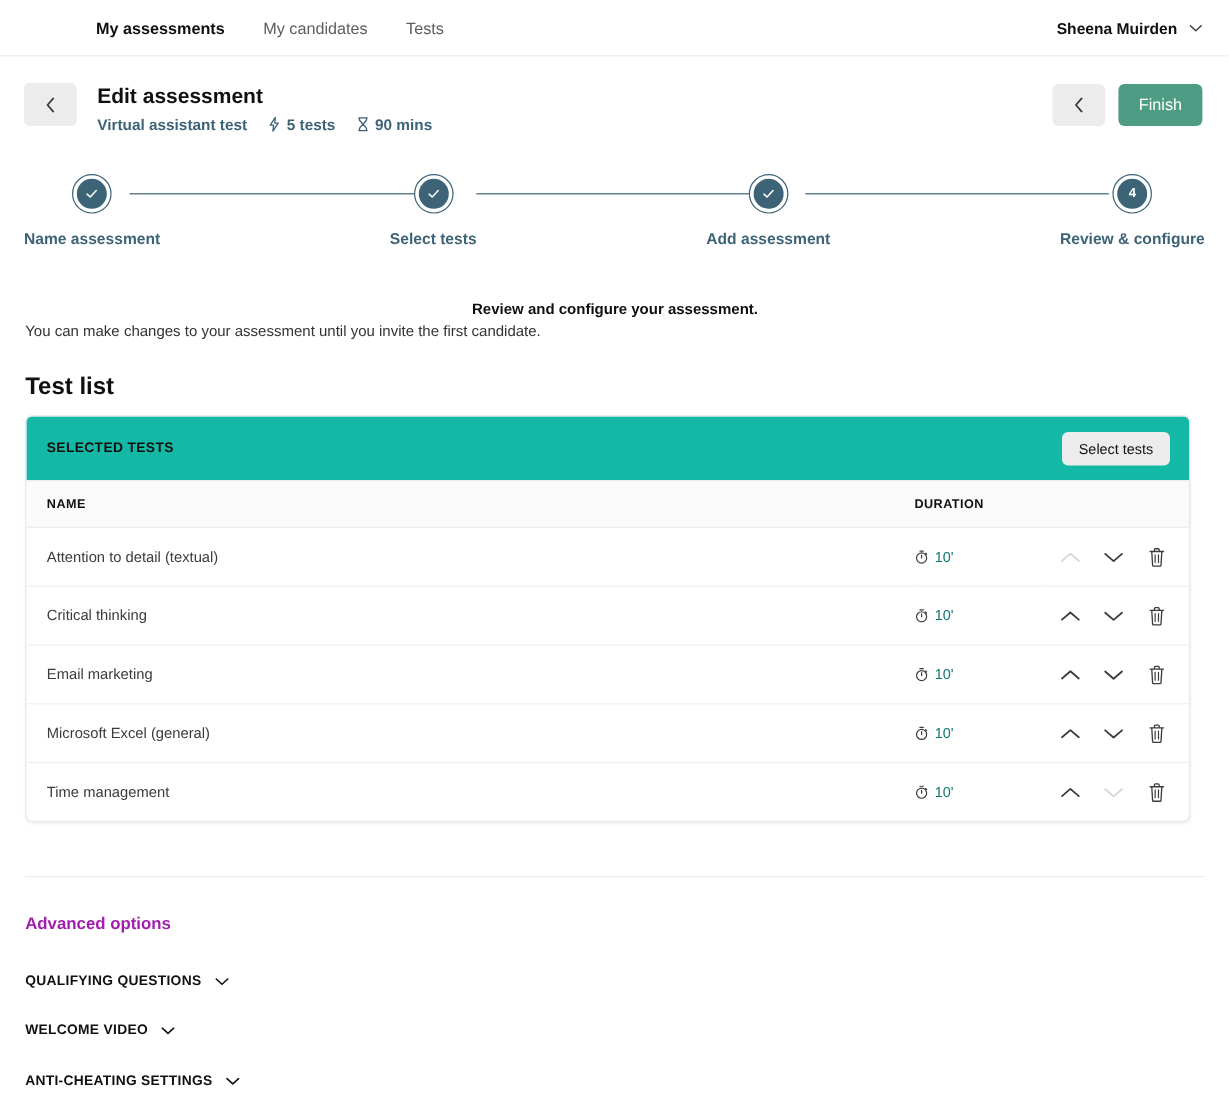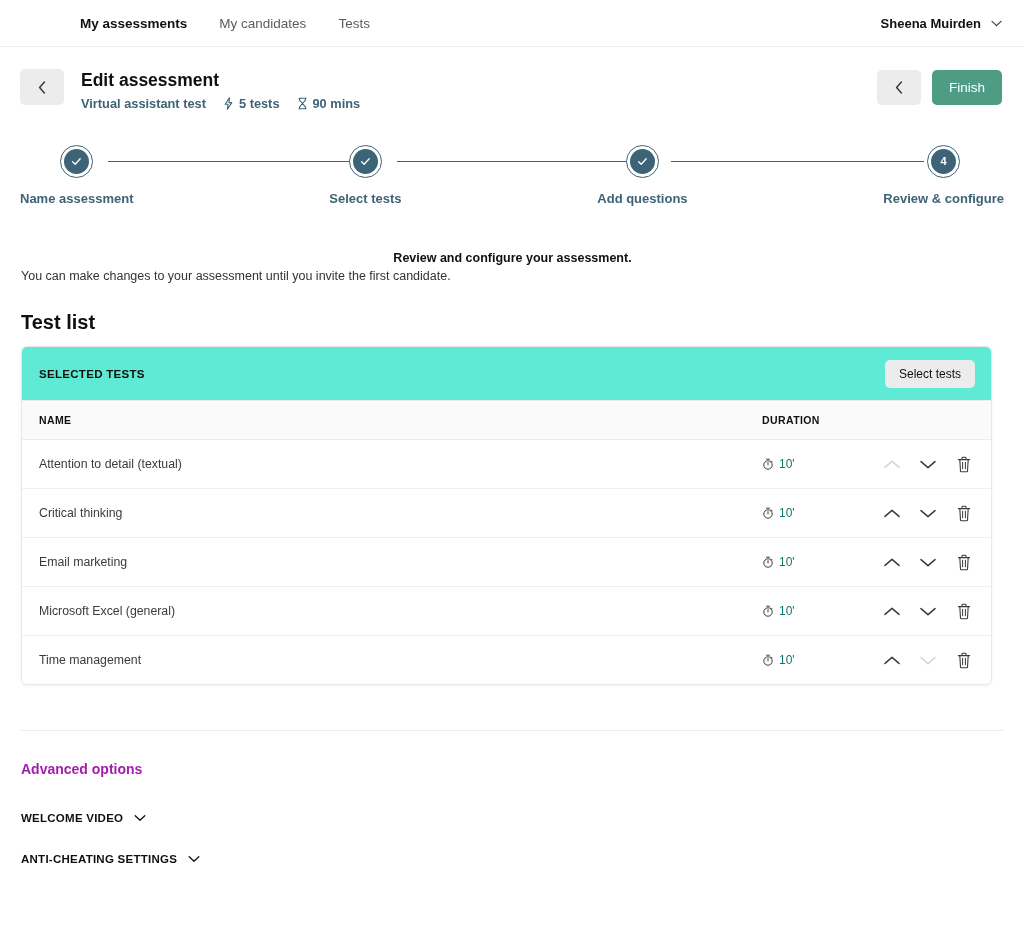--- a/index.html
+++ b/index.html
@@ -217,21 +217,21 @@
     border-radius: 6px;
     background: #ffffff;
     box-shadow: 0 1px 3px rgba(0,0,0,0.06);
     overflow: hidden;
   }
   .card-head {
     height: 53px;
     display: flex;
     align-items: center;
     padding: 0 16px 0 17px;
-    background: #5eead4;
+    background: #14b8a6;
   }
   .card-head-title {
     font-size: 11.5px;
     font-weight: 700;
     letter-spacing: 0.3px;
     color: #12100e;
   }
   .selectbtn {
     margin-left: auto;
     height: 28px;
@@ -414,21 +414,21 @@
     </div>
 
     <div class="step">
       <div class="step-circle">
         <div class="step-inner">
           <svg viewBox="0 0 13 13">
             <path d="M2.6 6.8 L5.2 9.2 L10.2 3.8" fill="none" stroke="#ffffff" stroke-width="1.3" stroke-linecap="round" stroke-linejoin="round"></path>
           </svg>
         </div>
       </div>
-      <div class="step-label">Add questions</div>
+      <div class="step-label">Add assessment</div>
     </div>
 
     <div class="step">
       <div class="step-circle">
         <div class="step-inner">
           <span class="step-num">4</span>
         </div>
       </div>
       <div class="step-label">Review &amp; configure</div>
     </div>
@@ -626,20 +626,26 @@
     </tbody>
   </table>
 </div>
 
 <div class="divider"></div>
 
 <div class="adv-title">Advanced options</div>
 
 <div class="adv-list">
   <div class="adv-row">
+    <span class="adv-label">QUALIFYING QUESTIONS</span>
+    <svg class="chev-adv" viewBox="0 0 12 8">
+        <path d="M1.2 1.8 L6 6.2 L10.8 1.8" fill="none" stroke="#12100e" stroke-width="1.3" stroke-linecap="round" stroke-linejoin="round"></path>
+      </svg>
+  </div>
+  <div class="adv-row">
     <span class="adv-label">WELCOME VIDEO</span>
     <svg class="chev-adv" viewBox="0 0 12 8">
         <path d="M1.2 1.8 L6 6.2 L10.8 1.8" fill="none" stroke="#12100e" stroke-width="1.3" stroke-linecap="round" stroke-linejoin="round"></path>
       </svg>
   </div>
   <div class="adv-row">
     <span class="adv-label">ANTI-CHEATING SETTINGS</span>
     <svg class="chev-adv" viewBox="0 0 12 8">
         <path d="M1.2 1.8 L6 6.2 L10.8 1.8" fill="none" stroke="#12100e" stroke-width="1.3" stroke-linecap="round" stroke-linejoin="round"></path>
       </svg>

